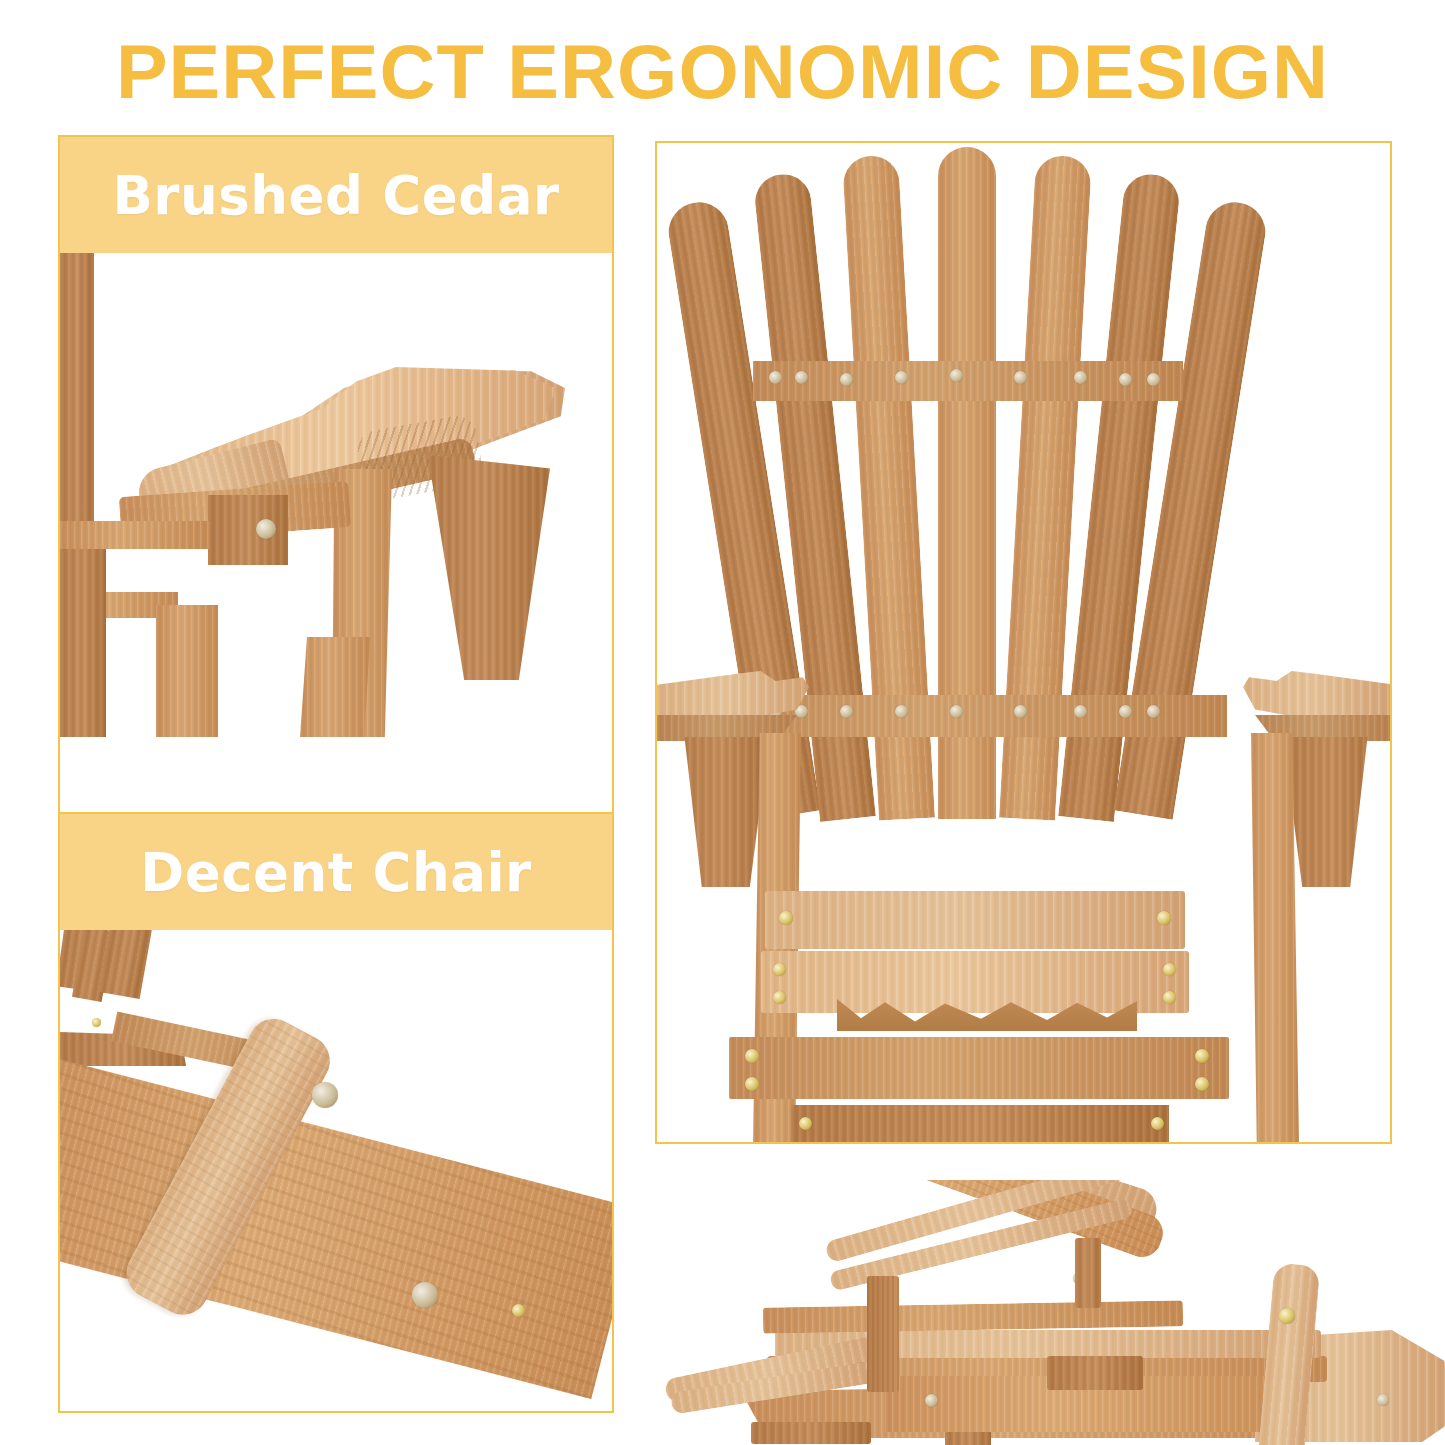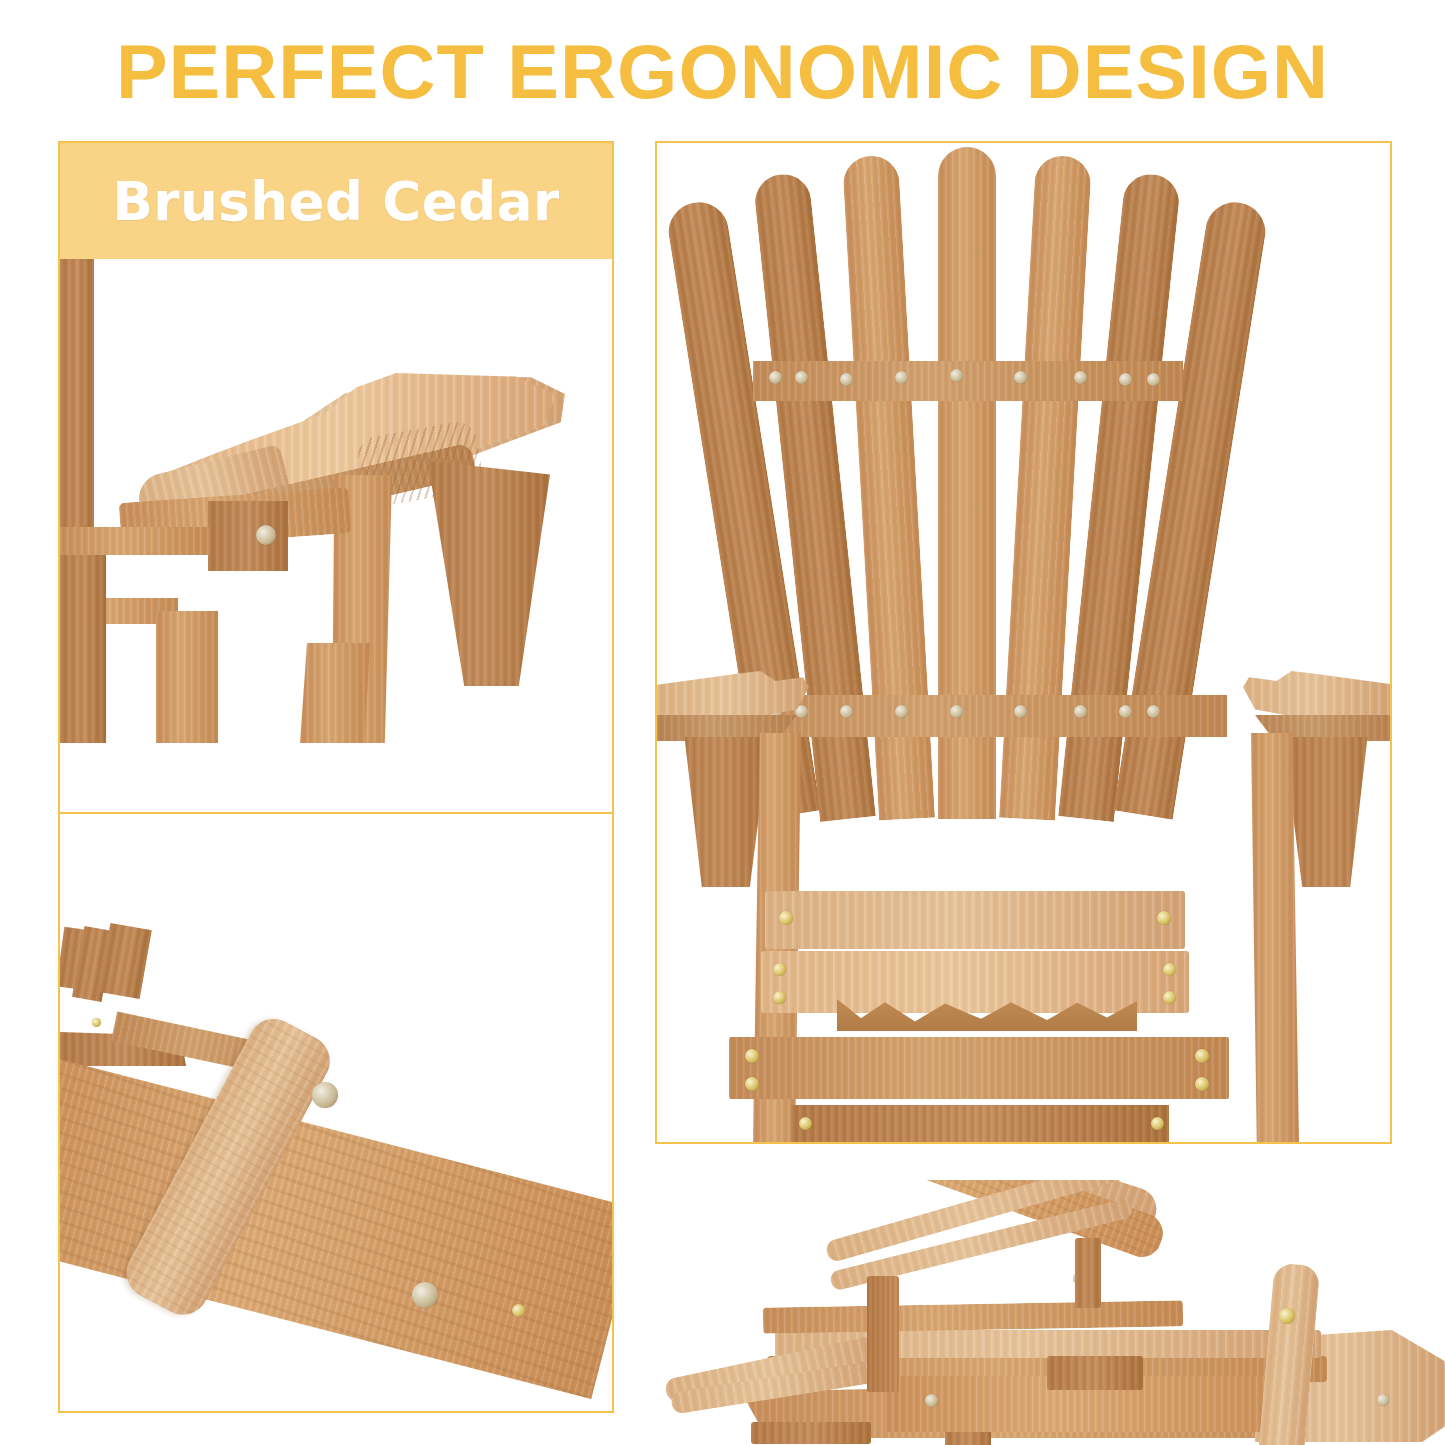--- a/index.html
+++ b/index.html
@@ -9,21 +9,21 @@
   .title{
     position:absolute;left:0;top:34px;width:1445px;text-align:center;
     font-family:"Liberation Sans",sans-serif;
     font-size:76px;font-weight:bold;letter-spacing:1px;
     color:#F5BE41;line-height:1.0;
     transform:scaleX(1.02);
   }
 
   
   .panel{position:absolute;border:2px solid #F3C34B;box-sizing:border-box;background:#fff;overflow:hidden;}
-  .panel-left-top{left:58px;top:141px;width:556px;height:744px;}
+  .panel-left-top{left:58px;top:135px;width:556px;height:744px;}
   .panel-left-bottom{left:58px;top:812px;width:556px;height:601px;}
   .panel-right{left:655px;top:141px;width:737px;height:1003px;}
 
   .band{
     position:absolute;left:0;top:0;width:100%;height:116px;
     background:#F9D487;display:flex;align-items:center;justify-content:center;
     box-sizing:border-box;z-index:6;
   }
   .band-text{
     color:#FFFFFF;font-size:53px;font-weight:600;letter-spacing:.5px;
@@ -127,20 +127,23 @@
 
     <div class="wl" style="left:198px;top:216px;width:86px;height:310px;border-radius:26px;
       transform:rotate(28deg);transform-origin:50% 0%;
       box-shadow:-3px 2px 5px rgba(110,70,30,.18);"></div>
     <div style="position:absolute;left:198px;top:216px;width:86px;height:310px;border-radius:26px;
       transform:rotate(28deg);transform-origin:50% 0%;
       background:repeating-linear-gradient(2deg,rgba(160,110,60,.13) 0 2px,rgba(255,255,255,0) 2px 10px);"></div>
     <div class="screw" style="left:252px;top:268px;width:26px;height:26px;"></div>
     <div class="screw" style="left:352px;top:468px;width:26px;height:26px;"></div>
     <div class="screw brass" style="left:452px;top:490px;width:13px;height:13px;"></div>
+  </div>
+  <div class="band">
+    <span class="band-text">Decent Chair</span>
   </div>
 </div>
 
 <div class="panel panel-right">
   <div class="photo">
 
     <div class="wd" style="left:104px;top:52px;width:60px;height:620px;border-radius:30px 30px 0 0;
       transform:rotate(-9deg);transform-origin:50% 100%;"></div>
     <div class="wd" style="left:163px;top:28px;width:56px;height:648px;border-radius:30px 30px 0 0;
       transform:rotate(-6deg);transform-origin:50% 100%;"></div>

